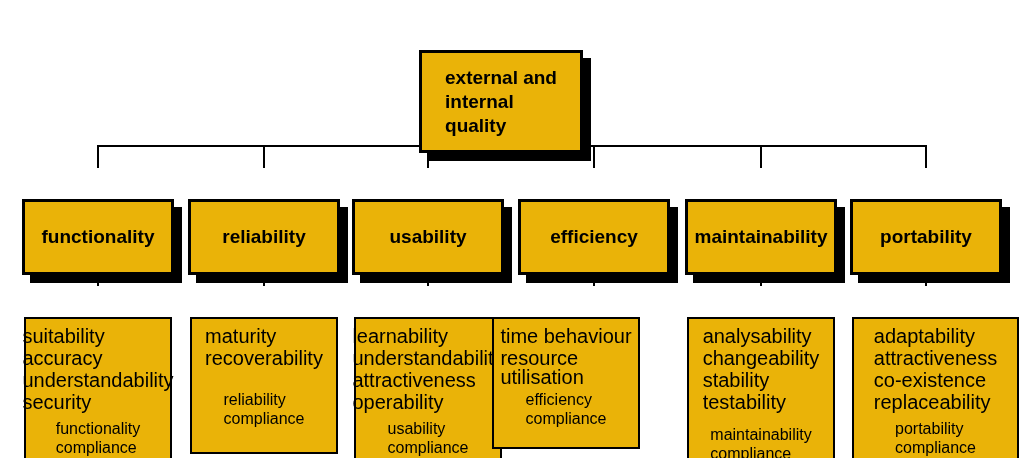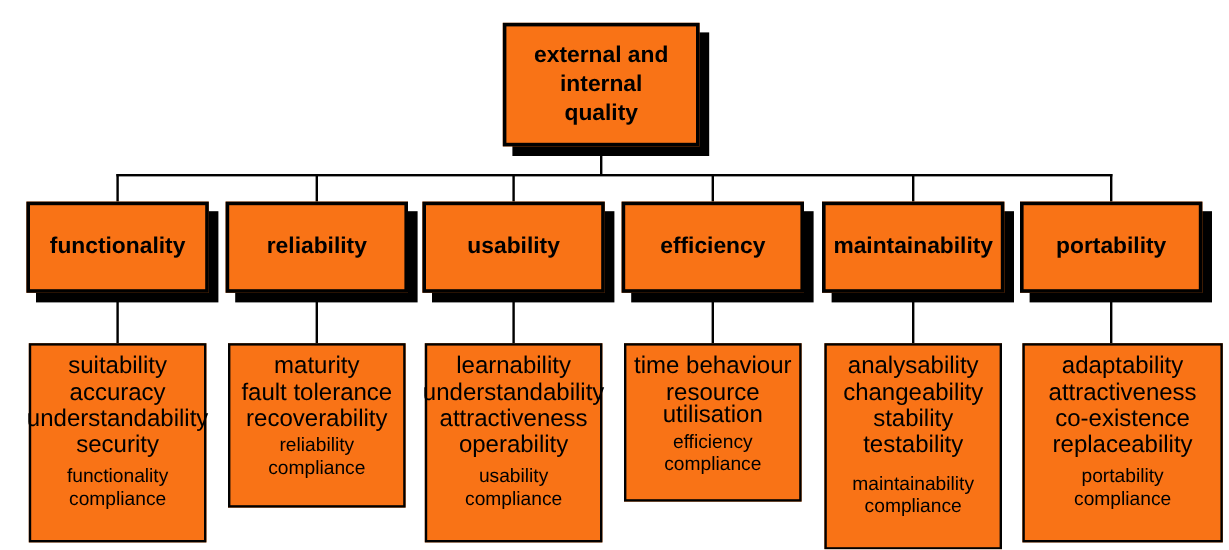--- a/index.html
+++ b/index.html
@@ -15,27 +15,28 @@
     font-family: "Liberation Sans", "DejaVu Sans", sans-serif;
     color: #000000;
     overflow: hidden;
   }
   .line {
     position: absolute;
     background: #000000;
   }
   .box {
     position: absolute;
-    background: #f97316;
+    background: #eab308;
     box-sizing: border-box;
     display: flex;
     flex-direction: column;
     align-items: center;
     justify-content: center;
-    text-align: center;
+    text-align: left;
+    margin-top: 31px;
   }
   .root, .l2 {
     border: 3px solid #000000;
     box-shadow: 8px 8px 0 0 #000000;
   }
   .leaf {
     border: 2px solid #000000;
     justify-content: flex-start;
     padding: 8px 2px 24px 2px;
   }
@@ -118,39 +119,38 @@
         <div class="leaf-item">understandability</div>
         <div class="leaf-item">security</div>
       </div>
     <div class="leaf-spacer"></div>
     <div class="leaf-compliance">functionality
 compliance</div>
   </div>
   <div class="box leaf" style="left:190px;top:286px;width:148px;height:137px">
     <div class="leaf-items">
         <div class="leaf-item">maturity</div>
-        <div class="leaf-item">fault tolerance</div>
         <div class="leaf-item">recoverability</div>
       </div>
     <div class="leaf-spacer"></div>
     <div class="leaf-compliance">reliability
 compliance</div>
   </div>
   <div class="box leaf" style="left:354px;top:286px;width:148px;height:166px">
     <div class="leaf-items">
         <div class="leaf-item">learnability</div>
         <div class="leaf-item">understandability</div>
         <div class="leaf-item">attractiveness</div>
         <div class="leaf-item">operability</div>
       </div>
     <div class="leaf-spacer"></div>
     <div class="leaf-compliance">usability
 compliance</div>
   </div>
-  <div class="box leaf" style="left:520px;top:286px;width:148px;height:132px">
+  <div class="box leaf" style="left:492px;top:286px;width:148px;height:132px">
     <div class="leaf-items">
         <div class="leaf-item">time behaviour</div>
         <div class="leaf-item">resource
 utilisation</div>
       </div>
     <div class="leaf-spacer"></div>
     <div class="leaf-compliance">efficiency
 compliance</div>
   </div>
   <div class="box leaf" style="left:687px;top:286px;width:148px;height:172px">

